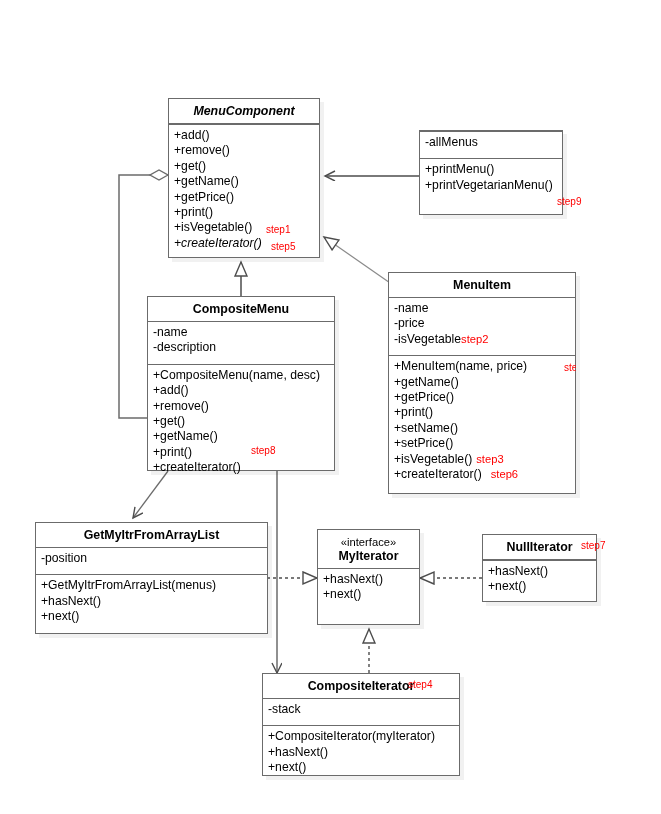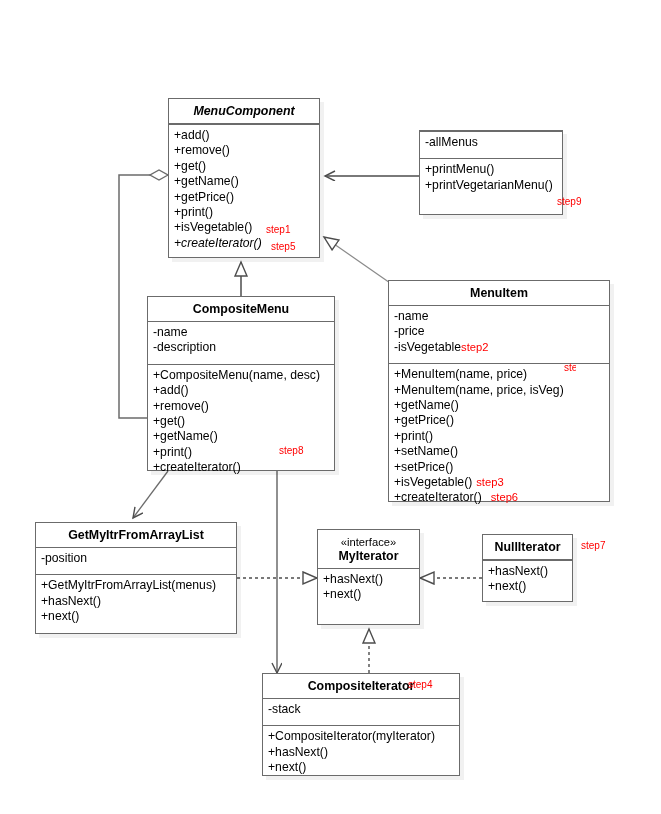--- a/index.html
+++ b/index.html
@@ -163,32 +163,31 @@
     <div class="uml-row"><span>-allMenus</span></div>
   </div>
   <div class="uml-sep"></div>
   <div class="uml-compartment">
     <div class="uml-row"><span>+printMenu()</span></div>
     <div class="uml-row"><span>+printVegetarianMenu()</span></div>
   </div>
 </div>
 <span class="step-abs" style="left:557px; top:196px;">step9</span>
 
-<div class="uml-class boxflex" style="left:388px; top:280px; width:222px; height:222px;">
+<div class="uml-class boxflex" style="left:388px; top:272px; width:188px; height:222px;">
   <div class="uml-title">MenuItem</div>
   <div class="uml-sep"></div>
   <div class="uml-compartment">
     <div class="uml-row"><span>-name</span></div>
     <div class="uml-row"><span>-price</span></div>
     <div class="uml-row"><span>-isVegetable</span><span class="step">step2</span></div>
   </div>
   <div class="uml-sep"></div>
   <div class="uml-compartment">
     <div class="uml-row"><span>+MenuItem(name, price)</span></div>
-    <div class="uml-row"><span>+MenuItem(name, price, isVeg)</span></div>
     <div class="uml-row"><span>+getName()</span></div>
     <div class="uml-row"><span>+getPrice()</span></div>
     <div class="uml-row"><span>+print()</span></div>
     <div class="uml-row"><span>+setName()</span></div>
     <div class="uml-row"><span>+setPrice()</span></div>
     <div class="uml-row"><span>+isVegetable()</span><span class="step step-inline">step3</span></div>
     <div class="uml-row"><span>+createIterator()</span><span class="step" style="margin-left:9px;">step6</span></div>
   </div>
 </div>
 <span class="step-abs" style="left:564px; top:362px; overflow:hidden; width:12px;">step2</span>
@@ -204,23 +203,23 @@
   <div class="uml-compartment">
     <div class="uml-row"><span>+CompositeMenu(name, desc)</span></div>
     <div class="uml-row"><span>+add()</span></div>
     <div class="uml-row"><span>+remove()</span></div>
     <div class="uml-row"><span>+get()</span></div>
     <div class="uml-row"><span>+getName()</span></div>
     <div class="uml-row"><span>+print()</span></div>
     <div class="uml-row"><span>+createIterator()</span></div>
   </div>
 </div>
-<span class="step-abs" style="left:251px; top:445px;margin-left:28px;">step8</span>
-
-<div class="uml-class boxflex" style="left:35px; top:522px; width:202px; height:112px;">
+<span class="step-abs" style="left:251px; top:445px;">step8</span>
+
+<div class="uml-class boxflex" style="left:35px; top:522px; width:233px; height:112px;">
   <div class="uml-title">GetMyItrFromArrayList</div>
   <div class="uml-sep"></div>
   <div class="uml-compartment">
     <div class="uml-row"><span>-position</span></div>
   </div>
   <div class="uml-sep"></div>
   <div class="uml-compartment">
     <div class="uml-row"><span>+GetMyItrFromArrayList(menus)</span></div>
     <div class="uml-row"><span>+hasNext()</span></div>
     <div class="uml-row"><span>+next()</span></div>
@@ -233,21 +232,21 @@
     <span>MyIterator</span>
   </div>
   <div class="uml-sep"></div>
   <div class="uml-compartment">
     <div class="uml-row"><span>+hasNext()</span></div>
     <div class="uml-row"><span>+next()</span></div>
   </div>
   <div class="uml-compartment filler"></div>
 </div>
 
-<div class="uml-class boxflex" style="left:482px; top:534px; width:91px; height:68px;justify-content:space-between;">
+<div class="uml-class boxflex" style="left:482px; top:534px; width:115px; height:68px;justify-content:space-between;">
   <div class="uml-title">NullIterator</div>
   <div class="uml-sep"></div>
   <div class="uml-compartment empty"></div>
   <div class="uml-sep"></div>
   <div class="uml-compartment">
     <div class="uml-row"><span>+hasNext()</span></div>
     <div class="uml-row"><span>+next()</span></div>
   </div>
 </div>
 <span class="step-abs" style="left:570px; top:540px;margin-left:11px;">step7</span>

